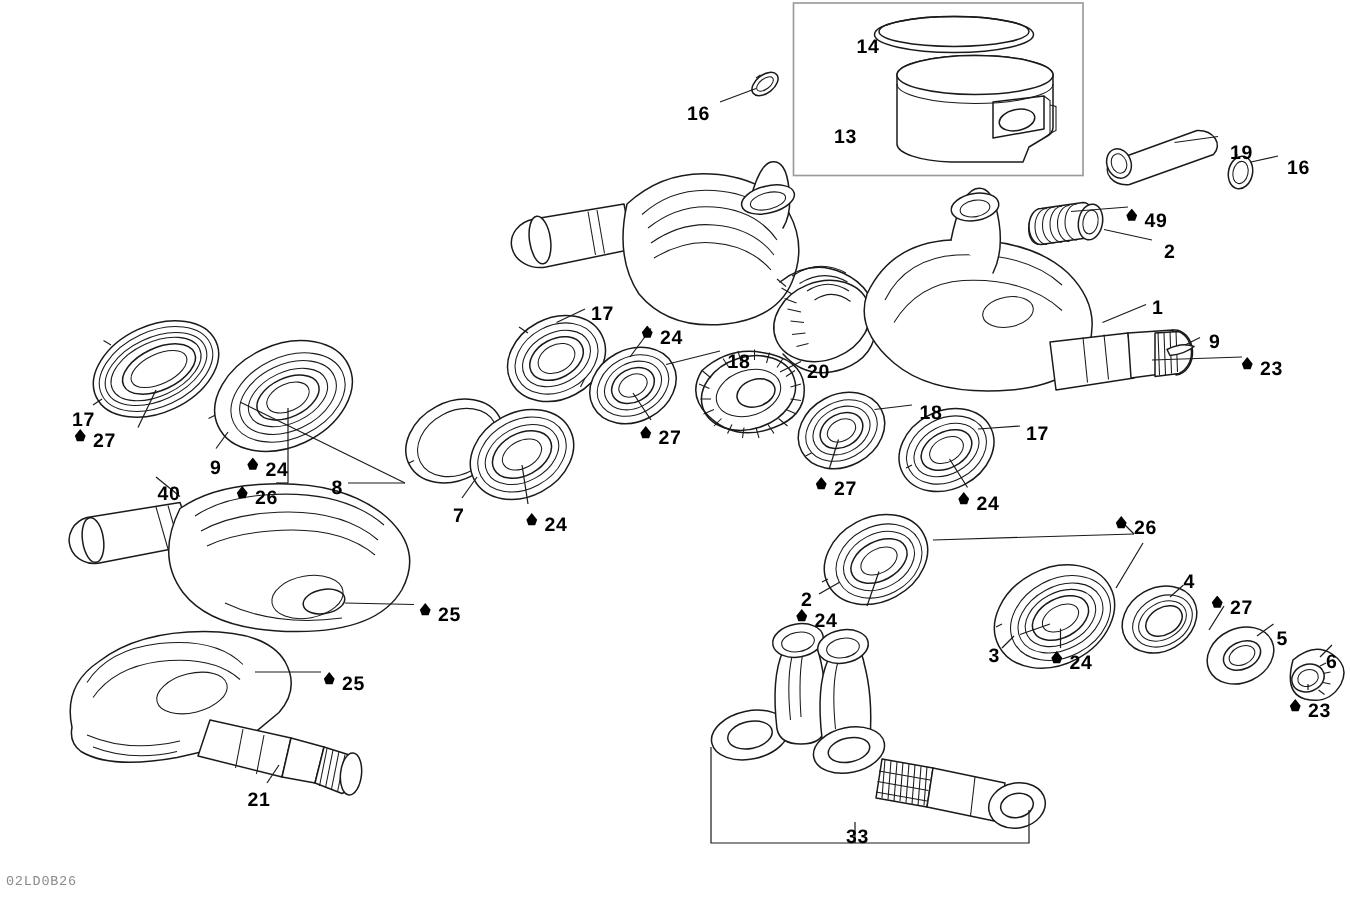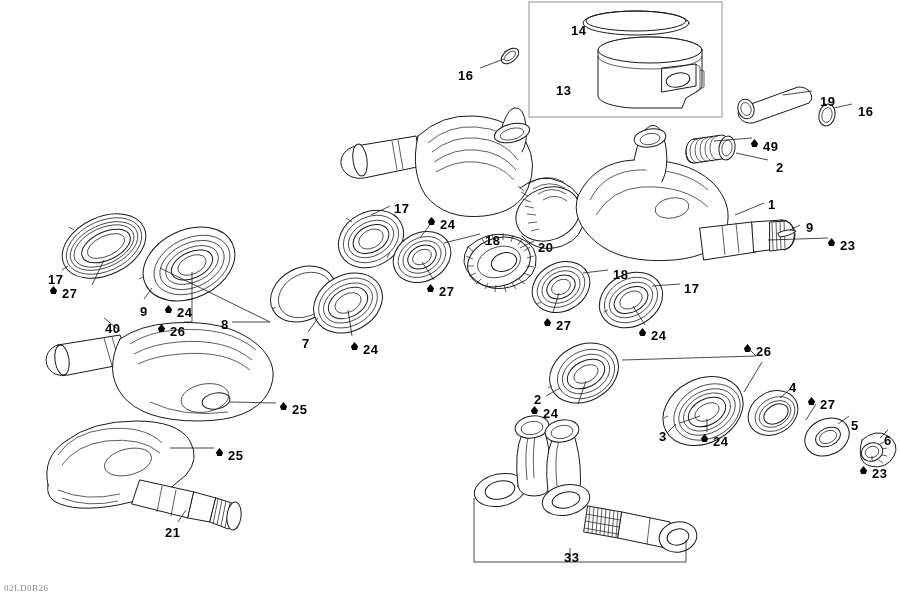--- a/index.html
+++ b/index.html
@@ -18,21 +18,21 @@
     font-weight:bold;
     color:#000;
     letter-spacing:0.5px;
     white-space:nowrap;
     line-height:1;
     user-select:none;
   }
   .wm{
     position:absolute;
     left:4px;top:583px;
-    font-family:Liberation Serif, serif;
+    font-family:Liberation Mono, monospace;
     font-size:9px;
     color:#8a8a8a;
     letter-spacing:0.5px;
   }
   
   .mk{
     position:absolute;
     width:9px;height:9px;
     color:#000;
   }

